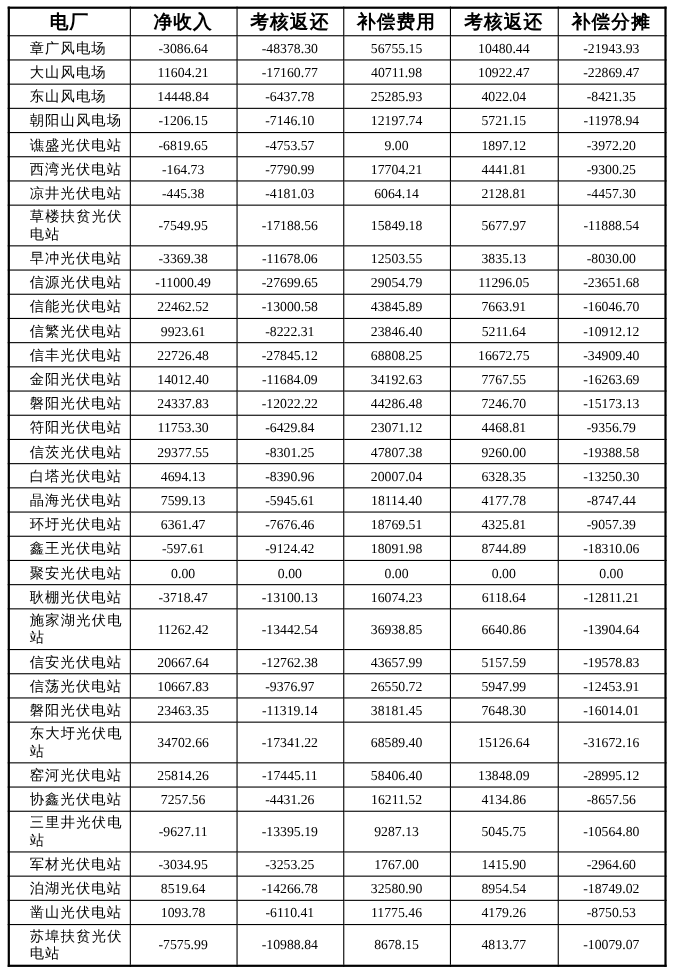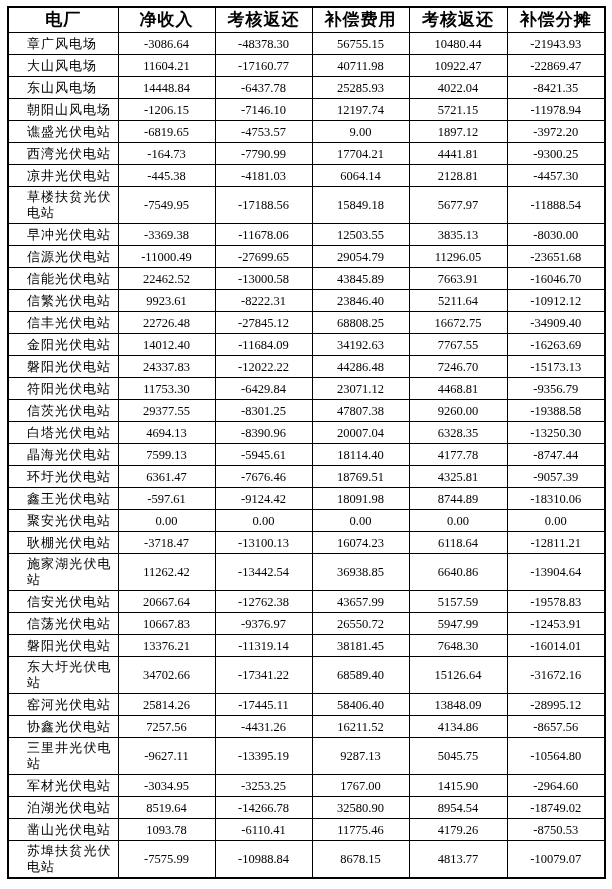--- a/index.html
+++ b/index.html
@@ -279,21 +279,21 @@
       <tr>
         <td class="name-cell">信荡光伏电站</td>
         <td class="num-cell">10667.83</td>
         <td class="num-cell">-9376.97</td>
         <td class="num-cell">26550.72</td>
         <td class="num-cell">5947.99</td>
         <td class="num-cell">-12453.91</td>
       </tr>
       <tr>
         <td class="name-cell">磐阳光伏电站</td>
-        <td class="num-cell">13376.21</td>
+        <td class="num-cell">23463.35</td>
         <td class="num-cell">-11319.14</td>
         <td class="num-cell">38181.45</td>
         <td class="num-cell">7648.30</td>
         <td class="num-cell">-16014.01</td>
       </tr>
       <tr>
         <td class="name-cell">东大圩光伏电站</td>
         <td class="num-cell">34702.66</td>
         <td class="num-cell">-17341.22</td>
         <td class="num-cell">68589.40</td>

